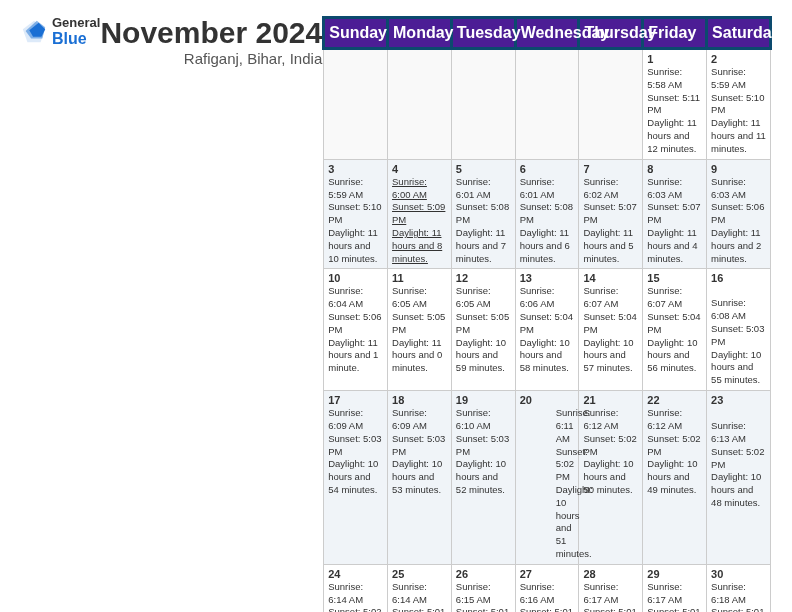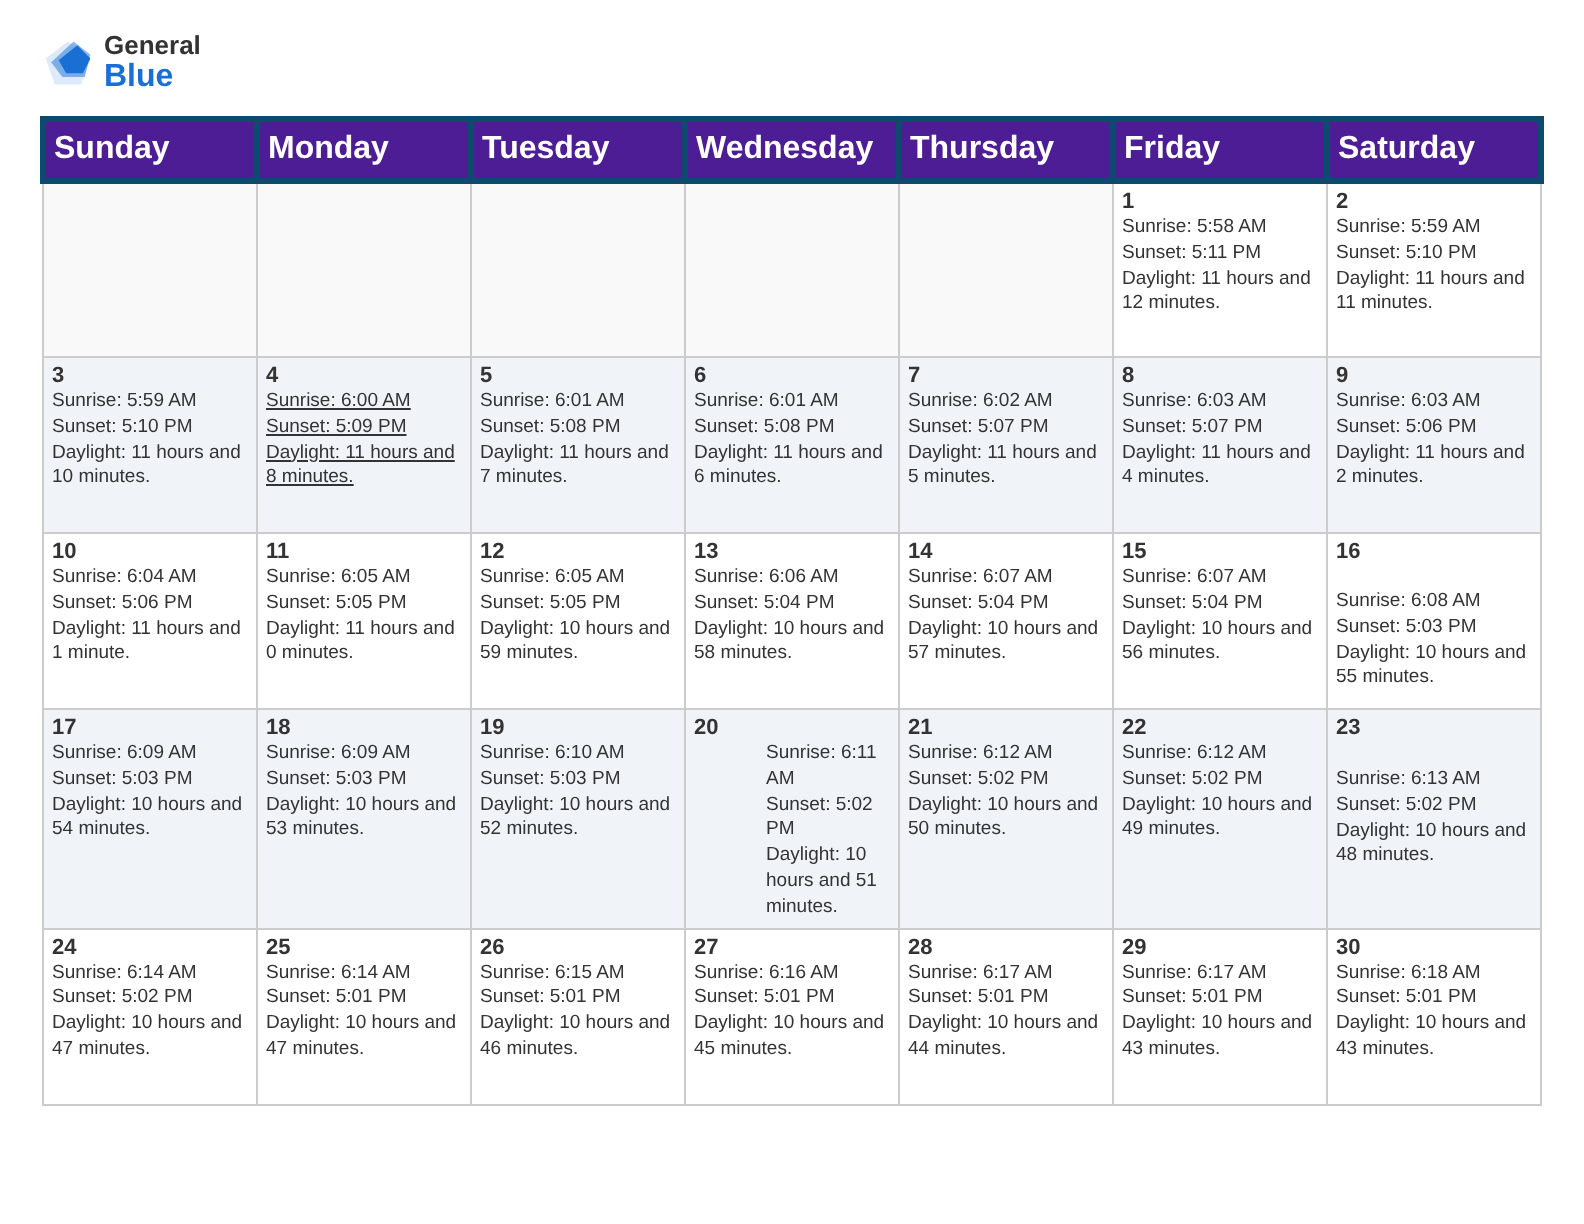--- a/index.html
+++ b/index.html
@@ -8,21 +8,21 @@
       background: #fff;
       width: 792px;
       height: 612px;
       overflow: hidden;
     }
     .page {
       width: 792px;
       height: 520px;
       padding: 16px 20px 12px 20px;
       display: flex;
-      flex-direction: column;
+      flex-direction: row;
       justify-content: space-between;
     }
     .header {
       display: flex;
       justify-content: space-between;
       align-items: flex-start;
       margin-bottom: 10px;
     }
     .logo {
       display: flex;
@@ -99,20 +99,24 @@
         <polygon points="18,3 27,10 24,22 12,22 6,14" fill="#1a6fd4" opacity="0.5"></polygon>
         <polygon points="20,5 27,12 23,20 14,20 10,13" fill="#1a6fd4"></polygon>
       </svg>
       <div>
         <div style="font-size:13px;font-weight:bold;color:#333;line-height:1.1;">
           <span style="color:#333;">General</span>
         </div>
         <div style="font-size:16px;font-weight:bold;color:#1a6fd4;line-height:1.1;">Blue</div>
       </div>
     </div>
+    <div class="title-block">
+      <div class="month-title">November 2024</div>
+      <div class="location">Rafiganj, Bihar, India</div>
+    </div>
   </div>
 
   <table class="calendar">
     <thead>
       <tr>
       <th>Sunday</th>
           <th>Monday</th>
           <th>Tuesday</th>
           <th>Wednesday</th>
           <th>Thursday</th>

